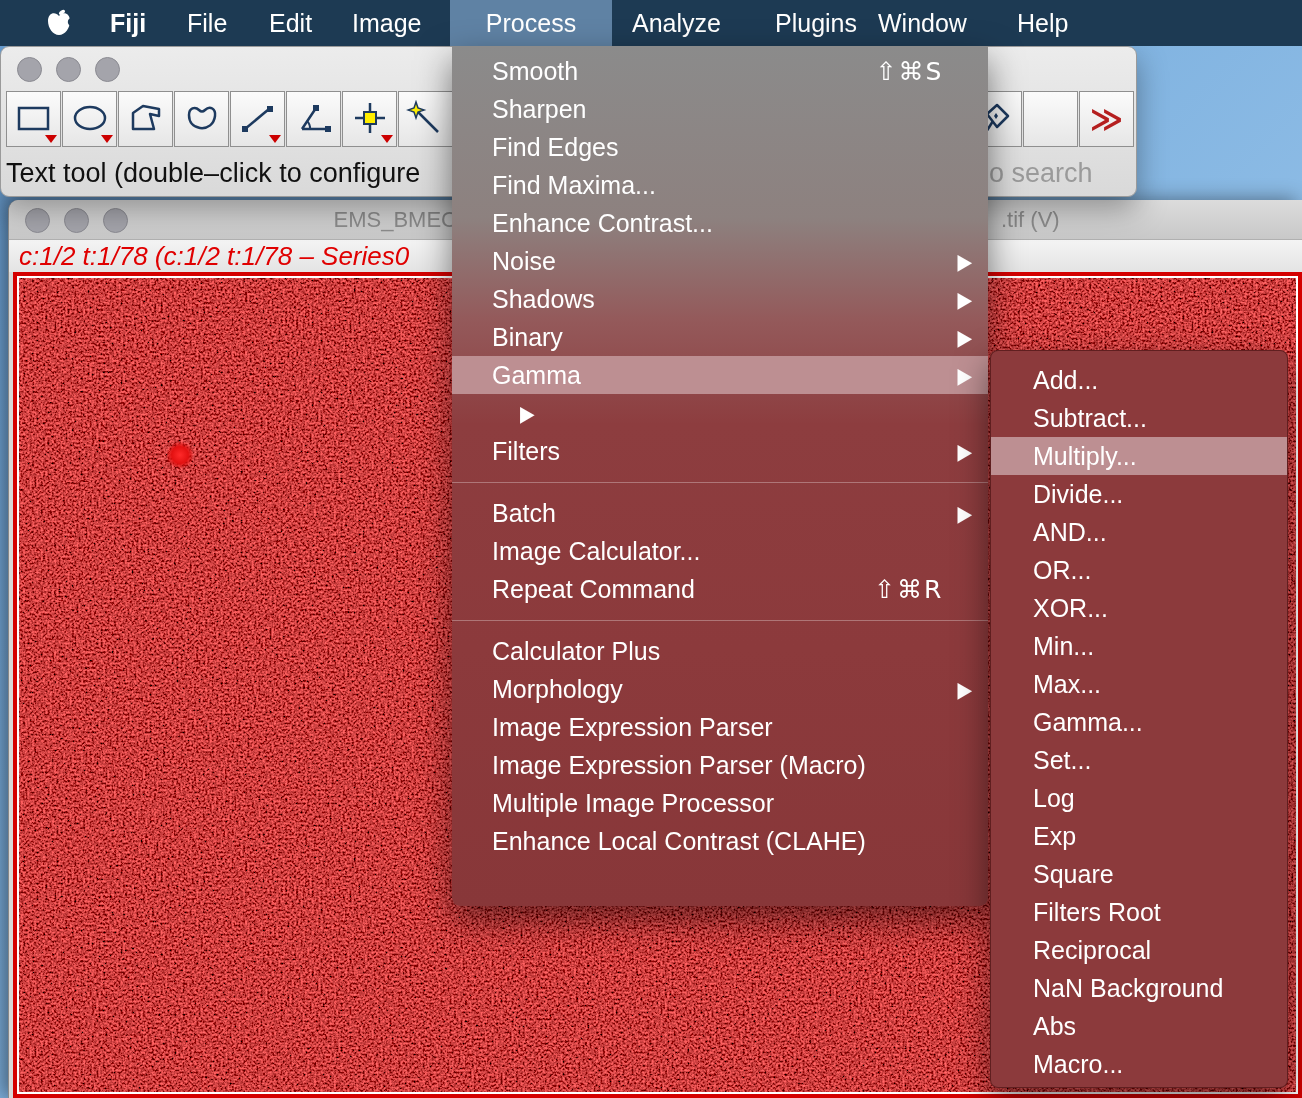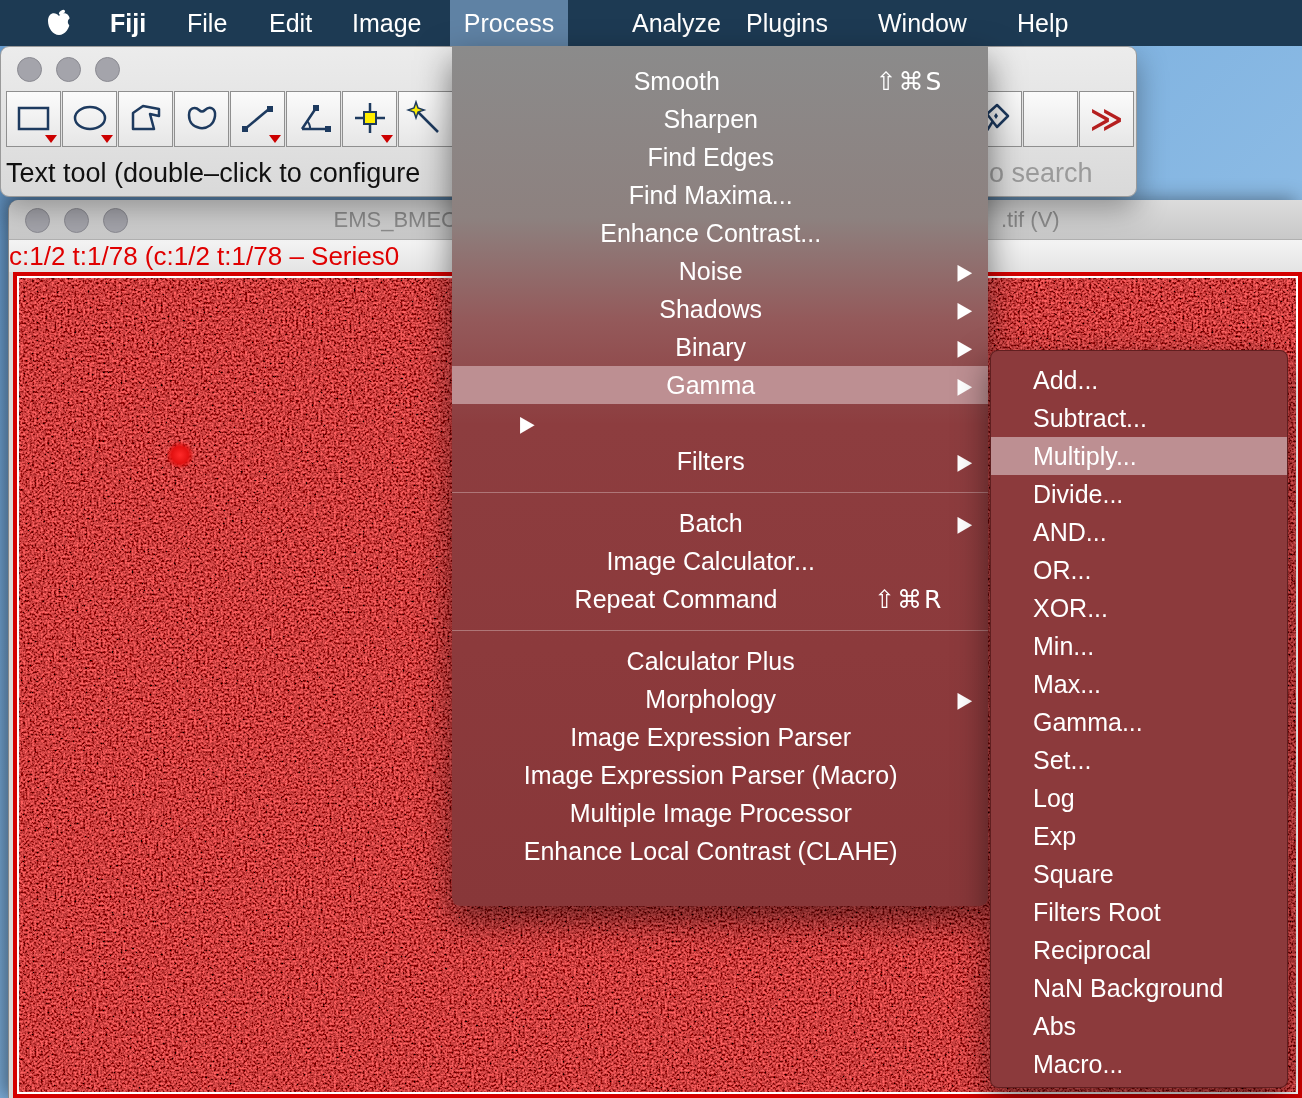--- a/index.html
+++ b/index.html
@@ -12,22 +12,22 @@
 
   
   .menubar { position:absolute; left:0; top:0; width:1302px; height:46px;
     background:#1d3a53; z-index:60; }
   .mb { position:absolute; top:0; height:46px; line-height:46px; color:#fff;
     font-size:25px; white-space:nowrap; }
   .mb.bold { font-weight:bold; }
   .mb-apple { position:absolute; left:46px; top:9px; width:26px; height:28px; }
   .it0 { left:110px; } .it1 { left:187px; } .it2 { left:269px; }
   .it3 { left:352px; }
-  .it4 { left:450px; width:118px; text-align:center; background:#5f82a4; }
-  .it5 { left:632px; } .it6 { left:746px; } .it7 { left:878px; } .it8 { left:1017px; }
+  .it4 { left:450px; width:162px; text-align:center; background:#5f82a4; }
+  .it5 { left:632px; } .it6 { left:775px; } .it7 { left:878px; } .it8 { left:1017px; }
 
   
   .fiji-win { position:absolute; left:0; top:46px; width:1137px; height:151px;
     background:linear-gradient(180deg,#ececec,#d9d9d9);
     border:1px solid #9a9a9a; border-radius:9px; z-index:10;
     box-shadow:0 12px 30px rgba(0,0,0,.35); }
   .lights { position:absolute; left:16px; top:10px; display:flex; gap:14px; }
   .light { width:25px; height:25px; border-radius:50%; background:#a4a4ab;
     border:1px solid #8b8b92; }
   .toolrow { position:absolute; left:5px; top:44px; display:flex; gap:1px; }
@@ -51,37 +51,37 @@
   .img-title { position:absolute; left:0; top:0; width:100%; height:40px;
     background:linear-gradient(180deg,#dcdcdc,#c8c8c8);
     border-bottom:1px solid #b0b0b0; border-radius:10px 0 0 0; }
   .img-lights { position:absolute; left:16px; top:8px; display:flex; gap:14px; }
   .title-frag { position:absolute; top:0; height:40px; line-height:40px;
     font-size:22px; color:#8c8c8c; white-space:nowrap; }
   .tf-left { left:300px; width:148px; text-align:right; }
   .tf-right { left:992px; }
   .img-info { position:absolute; left:0; top:40px; width:100%; height:32px;
     background:linear-gradient(180deg,#f4f4f4,#e4e4e4);
-    font-size:26px; line-height:32px; color:#e00000; 
-    white-space:nowrap; overflow:hidden; }
+    font-size:26px; line-height:32px; color:#e00000; padding-left:10px;
+    white-space:nowrap; overflow:hidden;font-style:italic; }
   .canvas { position:absolute; left:4px; right:0; top:72px; bottom:0;
     border:4px solid #d40000; }
   .canvas-inner { position:absolute; inset:0; border:2px solid #ffffff;
     background:#3a0202; overflow:hidden; }
   .canvas-inner svg.noise { position:absolute; inset:0; width:100%; height:100%; }
   .bright-dot { position:absolute; left:148px; top:164px; width:26px; height:26px;
     border-radius:50%;
     background:radial-gradient(circle,#ff2a2a 0%,#e31111 45%,rgba(170,10,10,0) 78%); }
 
   
   .menu-panel { position:absolute; z-index:70; color:#fff;
     box-shadow:0 14px 34px rgba(0,0,0,.5); }
   .process-menu { left:452px; top:46px; width:536px; height:860px;
-    padding:16px 0 8px 0; border-radius:0 0 8px 8px;
-    background:linear-gradient(180deg,#8b8b8b 0%,#8d817f 20%,#94595a 32%,#8d3d3f 44%,#8c3a3c 70%,#883739 100%);text-align:center; }
+    padding:6px 0 8px 0; border-radius:0 0 8px 8px;
+    background:linear-gradient(180deg,#8b8b8b 0%,#8d817f 20%,#94595a 32%,#8d3d3f 44%,#8c3a3c 70%,#883739 100%); }
   .math-menu { left:990px; top:350px; width:298px; height:738px;
     padding:10px 0 24px 0; border-radius:8px;
     background:#8c3a3c; border:1px solid rgba(60,10,10,.55); }
   .mi { height:38px; display:flex; align-items:center;
     padding:0 16px 0 40px; font-size:25px; white-space:nowrap; }
   .math-menu .mi { padding-left:42px; }
   .mi .lbl { flex:1 1 auto; }
   .mi .sc { margin-left:14px; letter-spacing:2px; font-family:"DejaVu Sans",sans-serif; }
   .mi .arr { margin-left:14px; font-size:19px; transform:scaleY(1.15); }
   .mi.hl { background:#bd8f92; }

